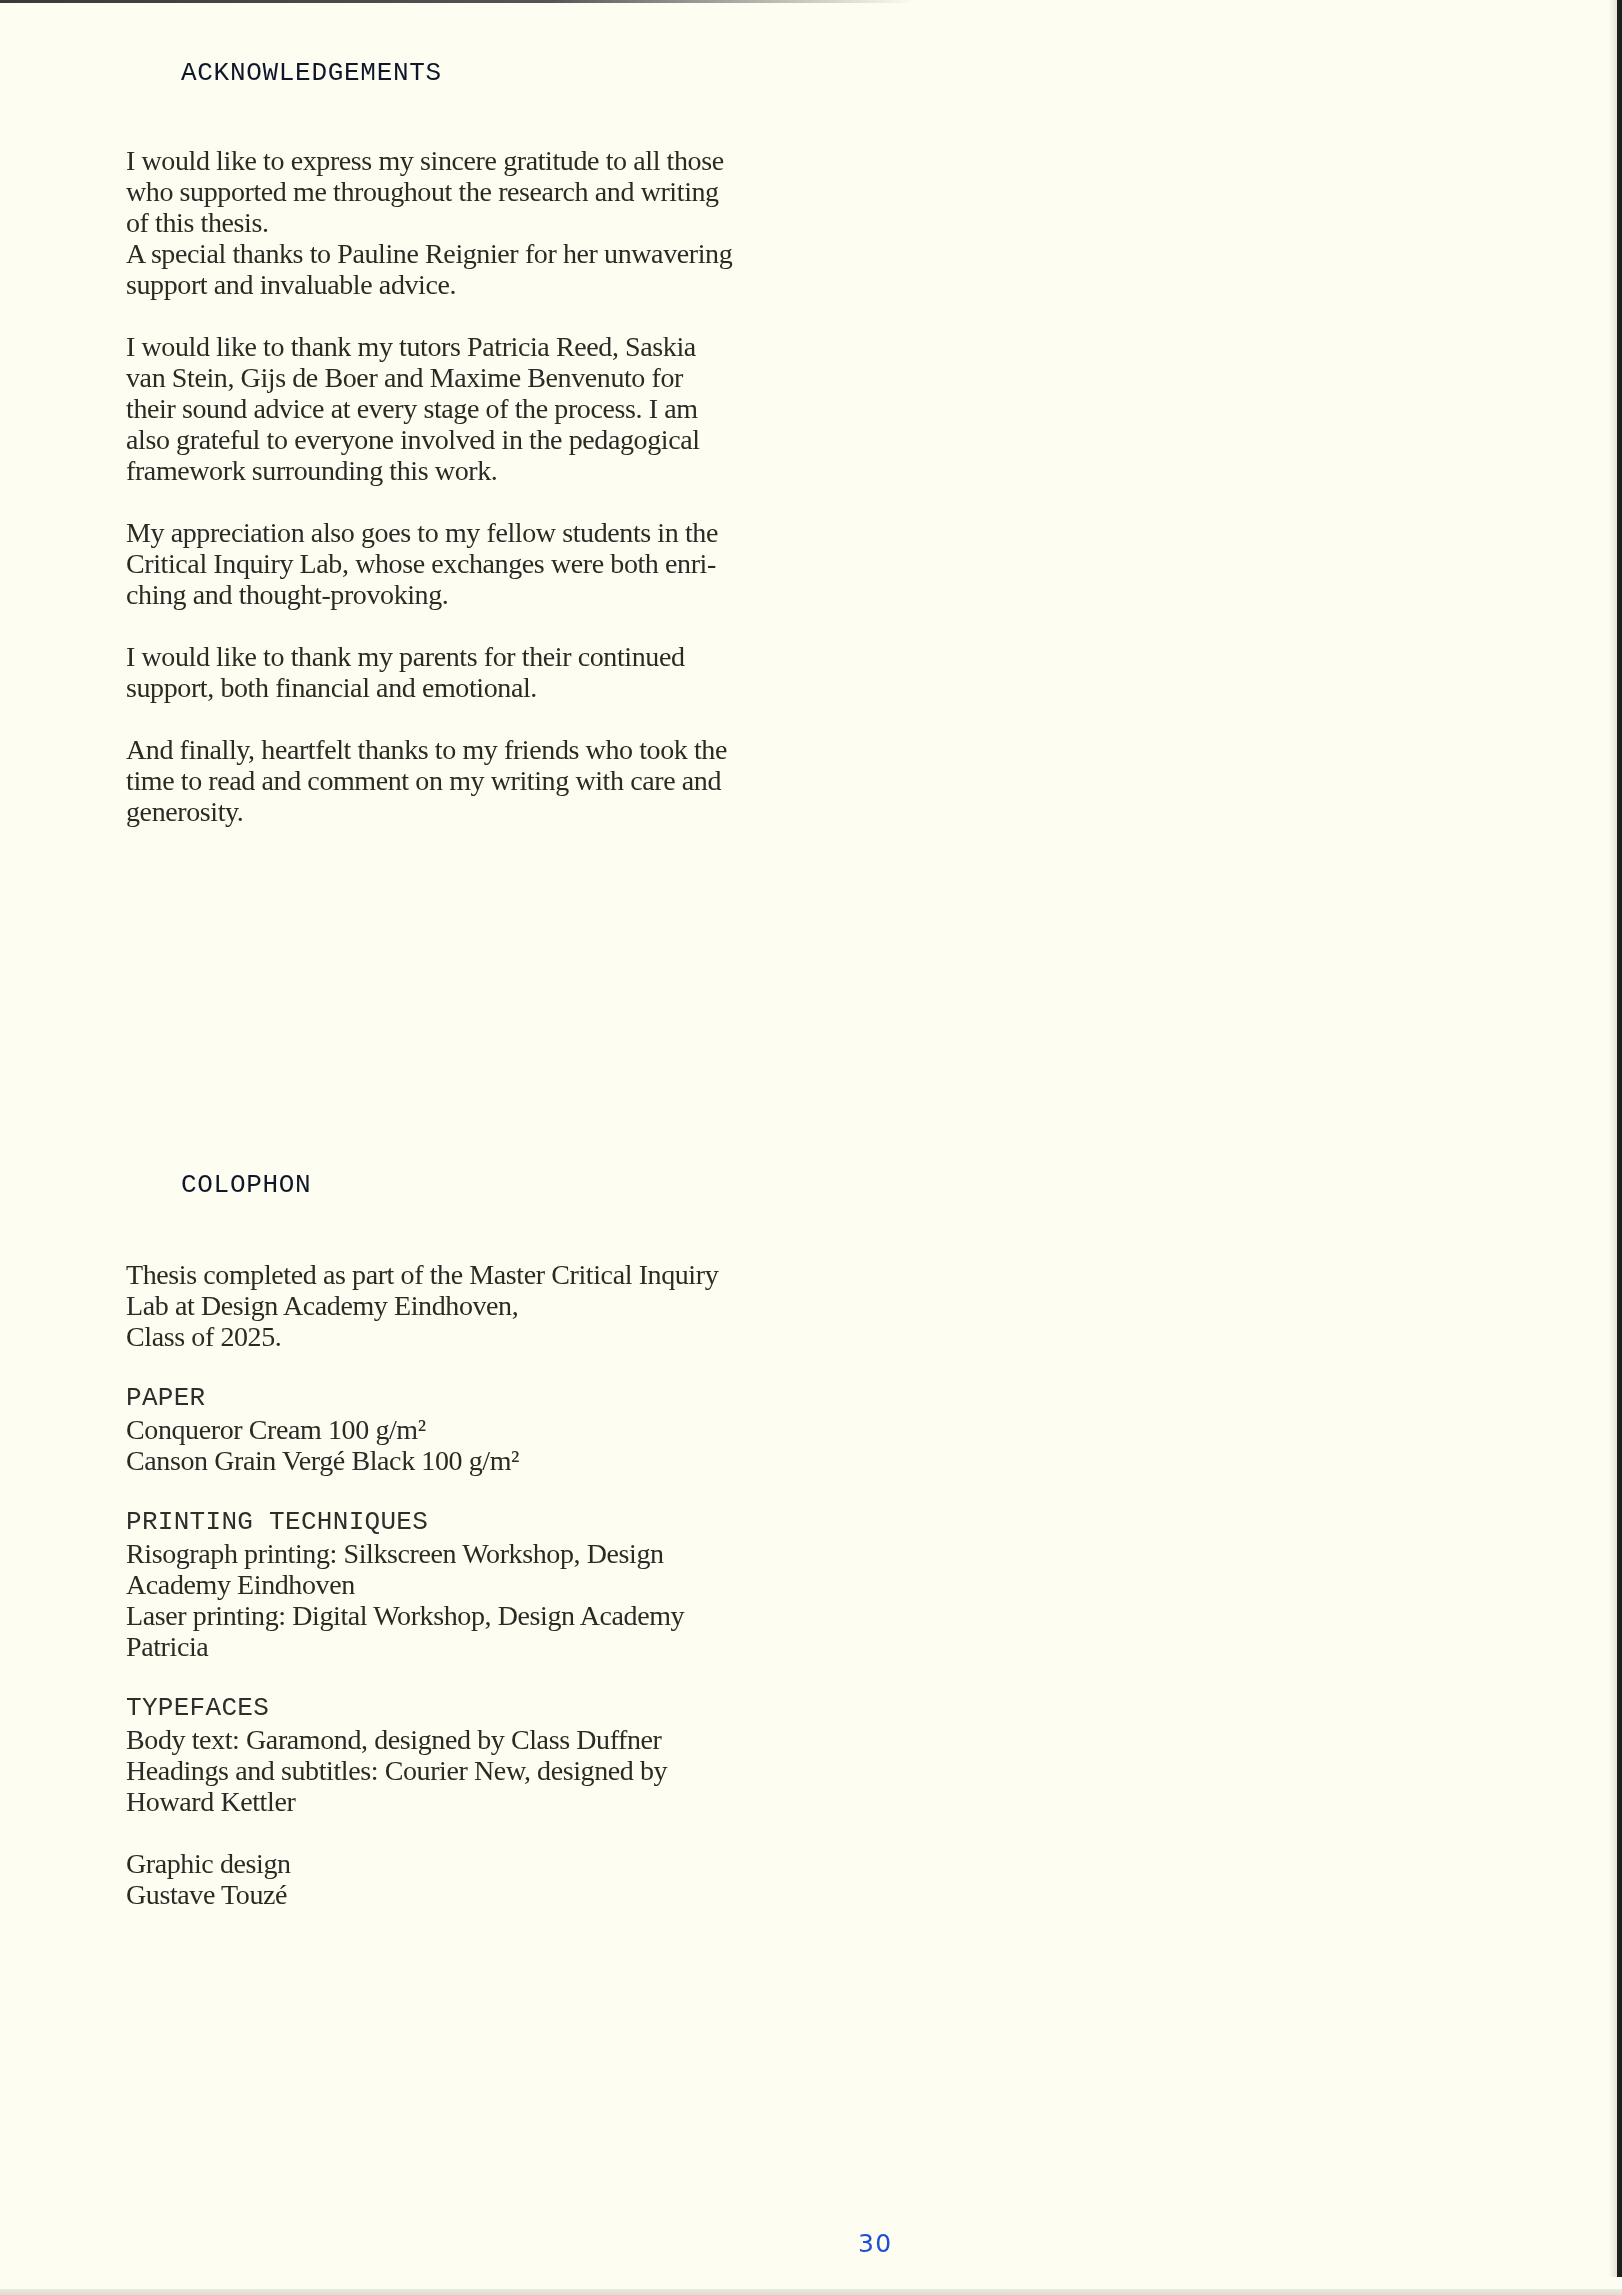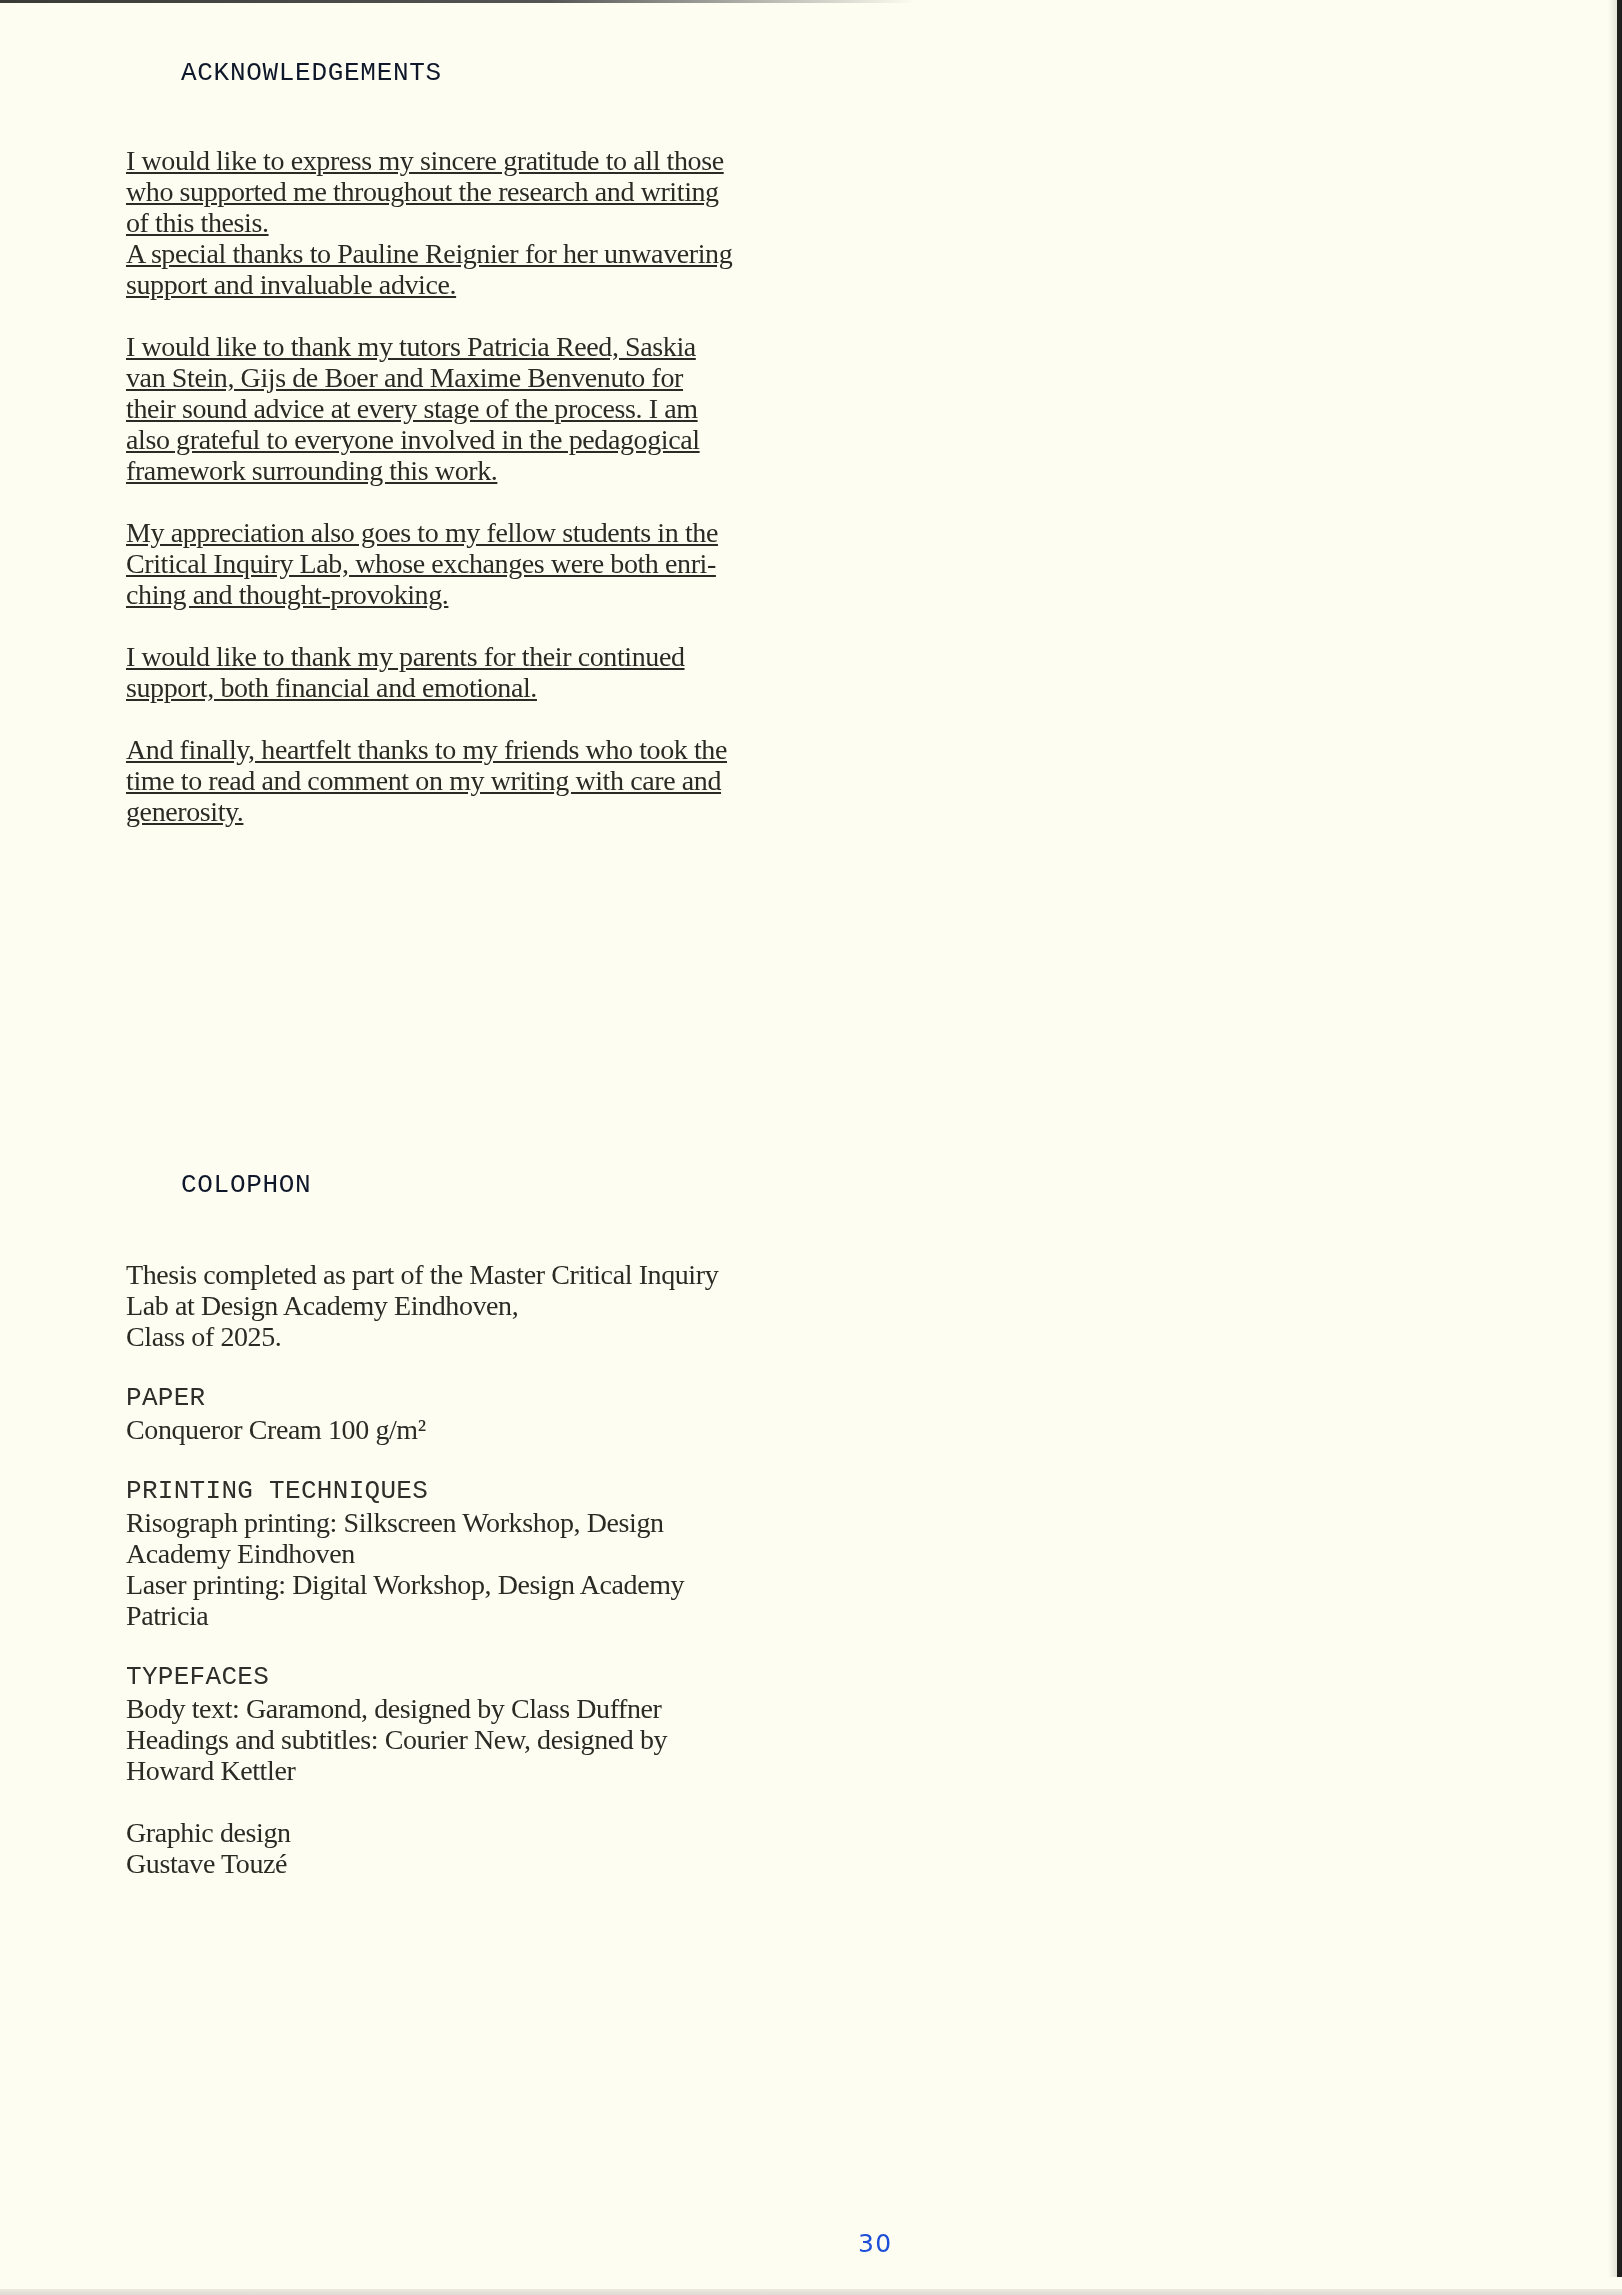--- a/index.html
+++ b/index.html
@@ -95,21 +95,21 @@
 </head>
 <body>
 
 <div class="top-edge"></div>
 <div class="right-edge-shadow"></div>
 <div class="right-edge"></div>
 <div class="bottom-edge"></div>
 
 <h1 class="heading" style="top:58px;">ACKNOWLEDGEMENTS</h1>
 
-<div class="block" style="top:145px;text-decoration:underline;">
+<div class="block" style="top:145px;">
   <p class="tight">
     <span class="line">I would like to express my sincere gratitude to all those</span>
     <span class="line">who supported me throughout the research and writing</span>
     <span class="line">of this thesis.</span>
   </p>
   <p>
     <span class="line">A special thanks to Pauline Reignier for her unwavering</span>
     <span class="line">support and invaluable advice.</span>
   </p>
   <p>
@@ -140,20 +140,21 @@
 <div class="block" style="top:1259px;">
   <div class="section">
     <span class="line">Thesis completed as part of the Master Critical Inquiry</span>
     <span class="line">Lab at Design Academy Eindhoven,</span>
     <span class="line">Class of 2025.</span>
   </div>
 
   <div class="section">
     <span class="subhead">PAPER</span>
     <span class="line">Conqueror Cream 100 g/m²</span>
+    <span class="line">Canson Grain Vergé Black 100 g/m²</span>
   </div>
 
   <div class="section">
     <span class="subhead">PRINTING TECHNIQUES</span>
     <span class="line">Risograph printing: Silkscreen Workshop, Design</span>
     <span class="line">Academy Eindhoven</span>
     <span class="line">Laser printing: Digital Workshop, Design Academy</span>
     <span class="line">Patricia</span>
   </div>
 

